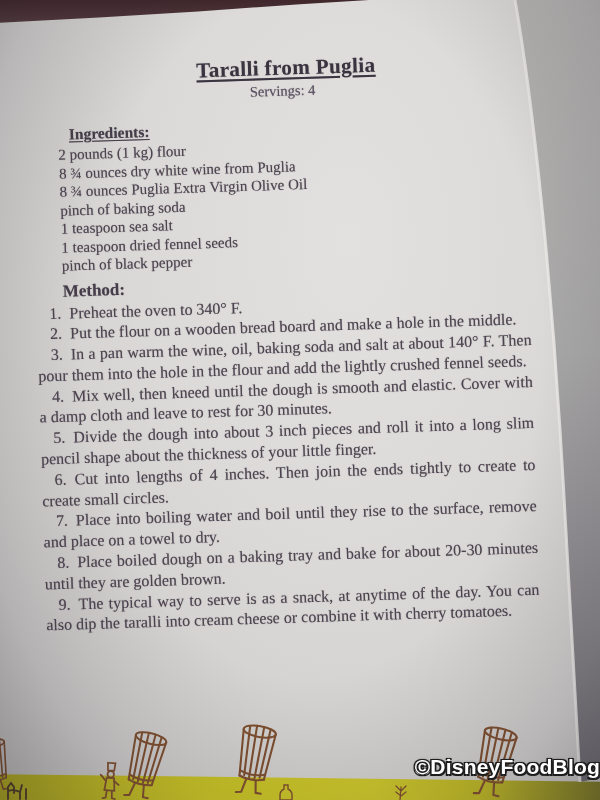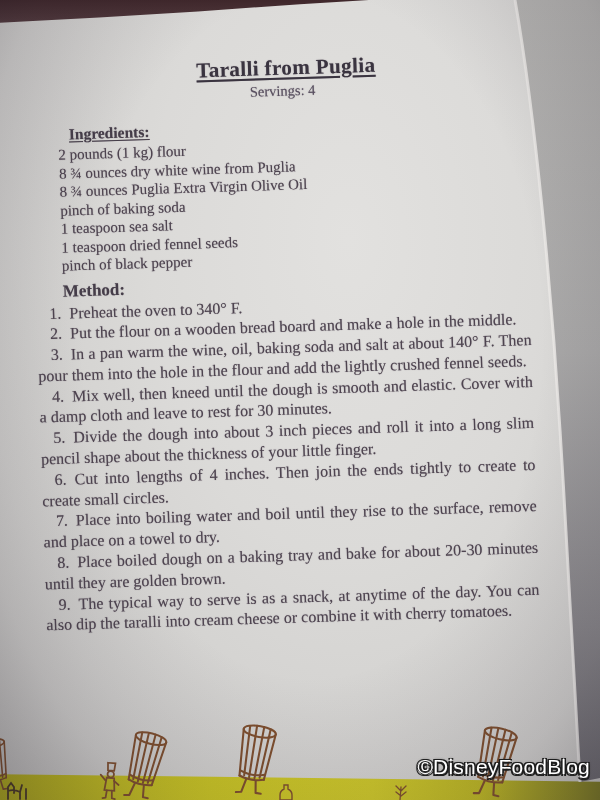--- a/index.html
+++ b/index.html
@@ -51,23 +51,23 @@
     text-decoration:underline; text-underline-offset:2px; color:#453d49; line-height:20px;
   }
   .ing-list{ list-style:none; margin:1px 0 0 27px; padding:0; }
   .ing-list li{ font-size:15px; line-height:18.5px; }
   .method-head{ font-size:17px; font-weight:bold; margin:5px 0 0 27px; line-height:22px; color:#453d49; }
   .steps{ margin:1px 0 0 0; }
   .step{ margin:0; font-size:16px; line-height:20.8px; text-indent:13px; text-align:justify; }
   .step .num{ margin-right:8px; }
   
   .watermark{
-    position:absolute; right:10px; bottom:21px; z-index:6;
+    position:absolute; right:0; bottom:21px; z-index:6;
     font-family:"Liberation Sans","DejaVu Sans",sans-serif;
-    font-weight:normal; font-size:21px; color:#ffffff; letter-spacing:0.2px;
+    font-weight:bold; font-size:21px; color:#ffffff; letter-spacing:0.2px;
     text-shadow:-1.5px -1.5px 0 #1d1d1d, 1.5px -1.5px 0 #1d1d1d,
                 -1.5px 1.5px 0 #1d1d1d, 1.5px 1.5px 0 #1d1d1d, 0 0 3px #1d1d1d;
   }
   
   .vignette{
     position:absolute; inset:0; z-index:5; pointer-events:none;
     background:radial-gradient(ellipse at 52% 42%, rgba(0,0,0,0) 52%, rgba(42,36,48,0.14) 80%, rgba(30,25,36,0.30) 100%);
   }
 </style>
 </head>

